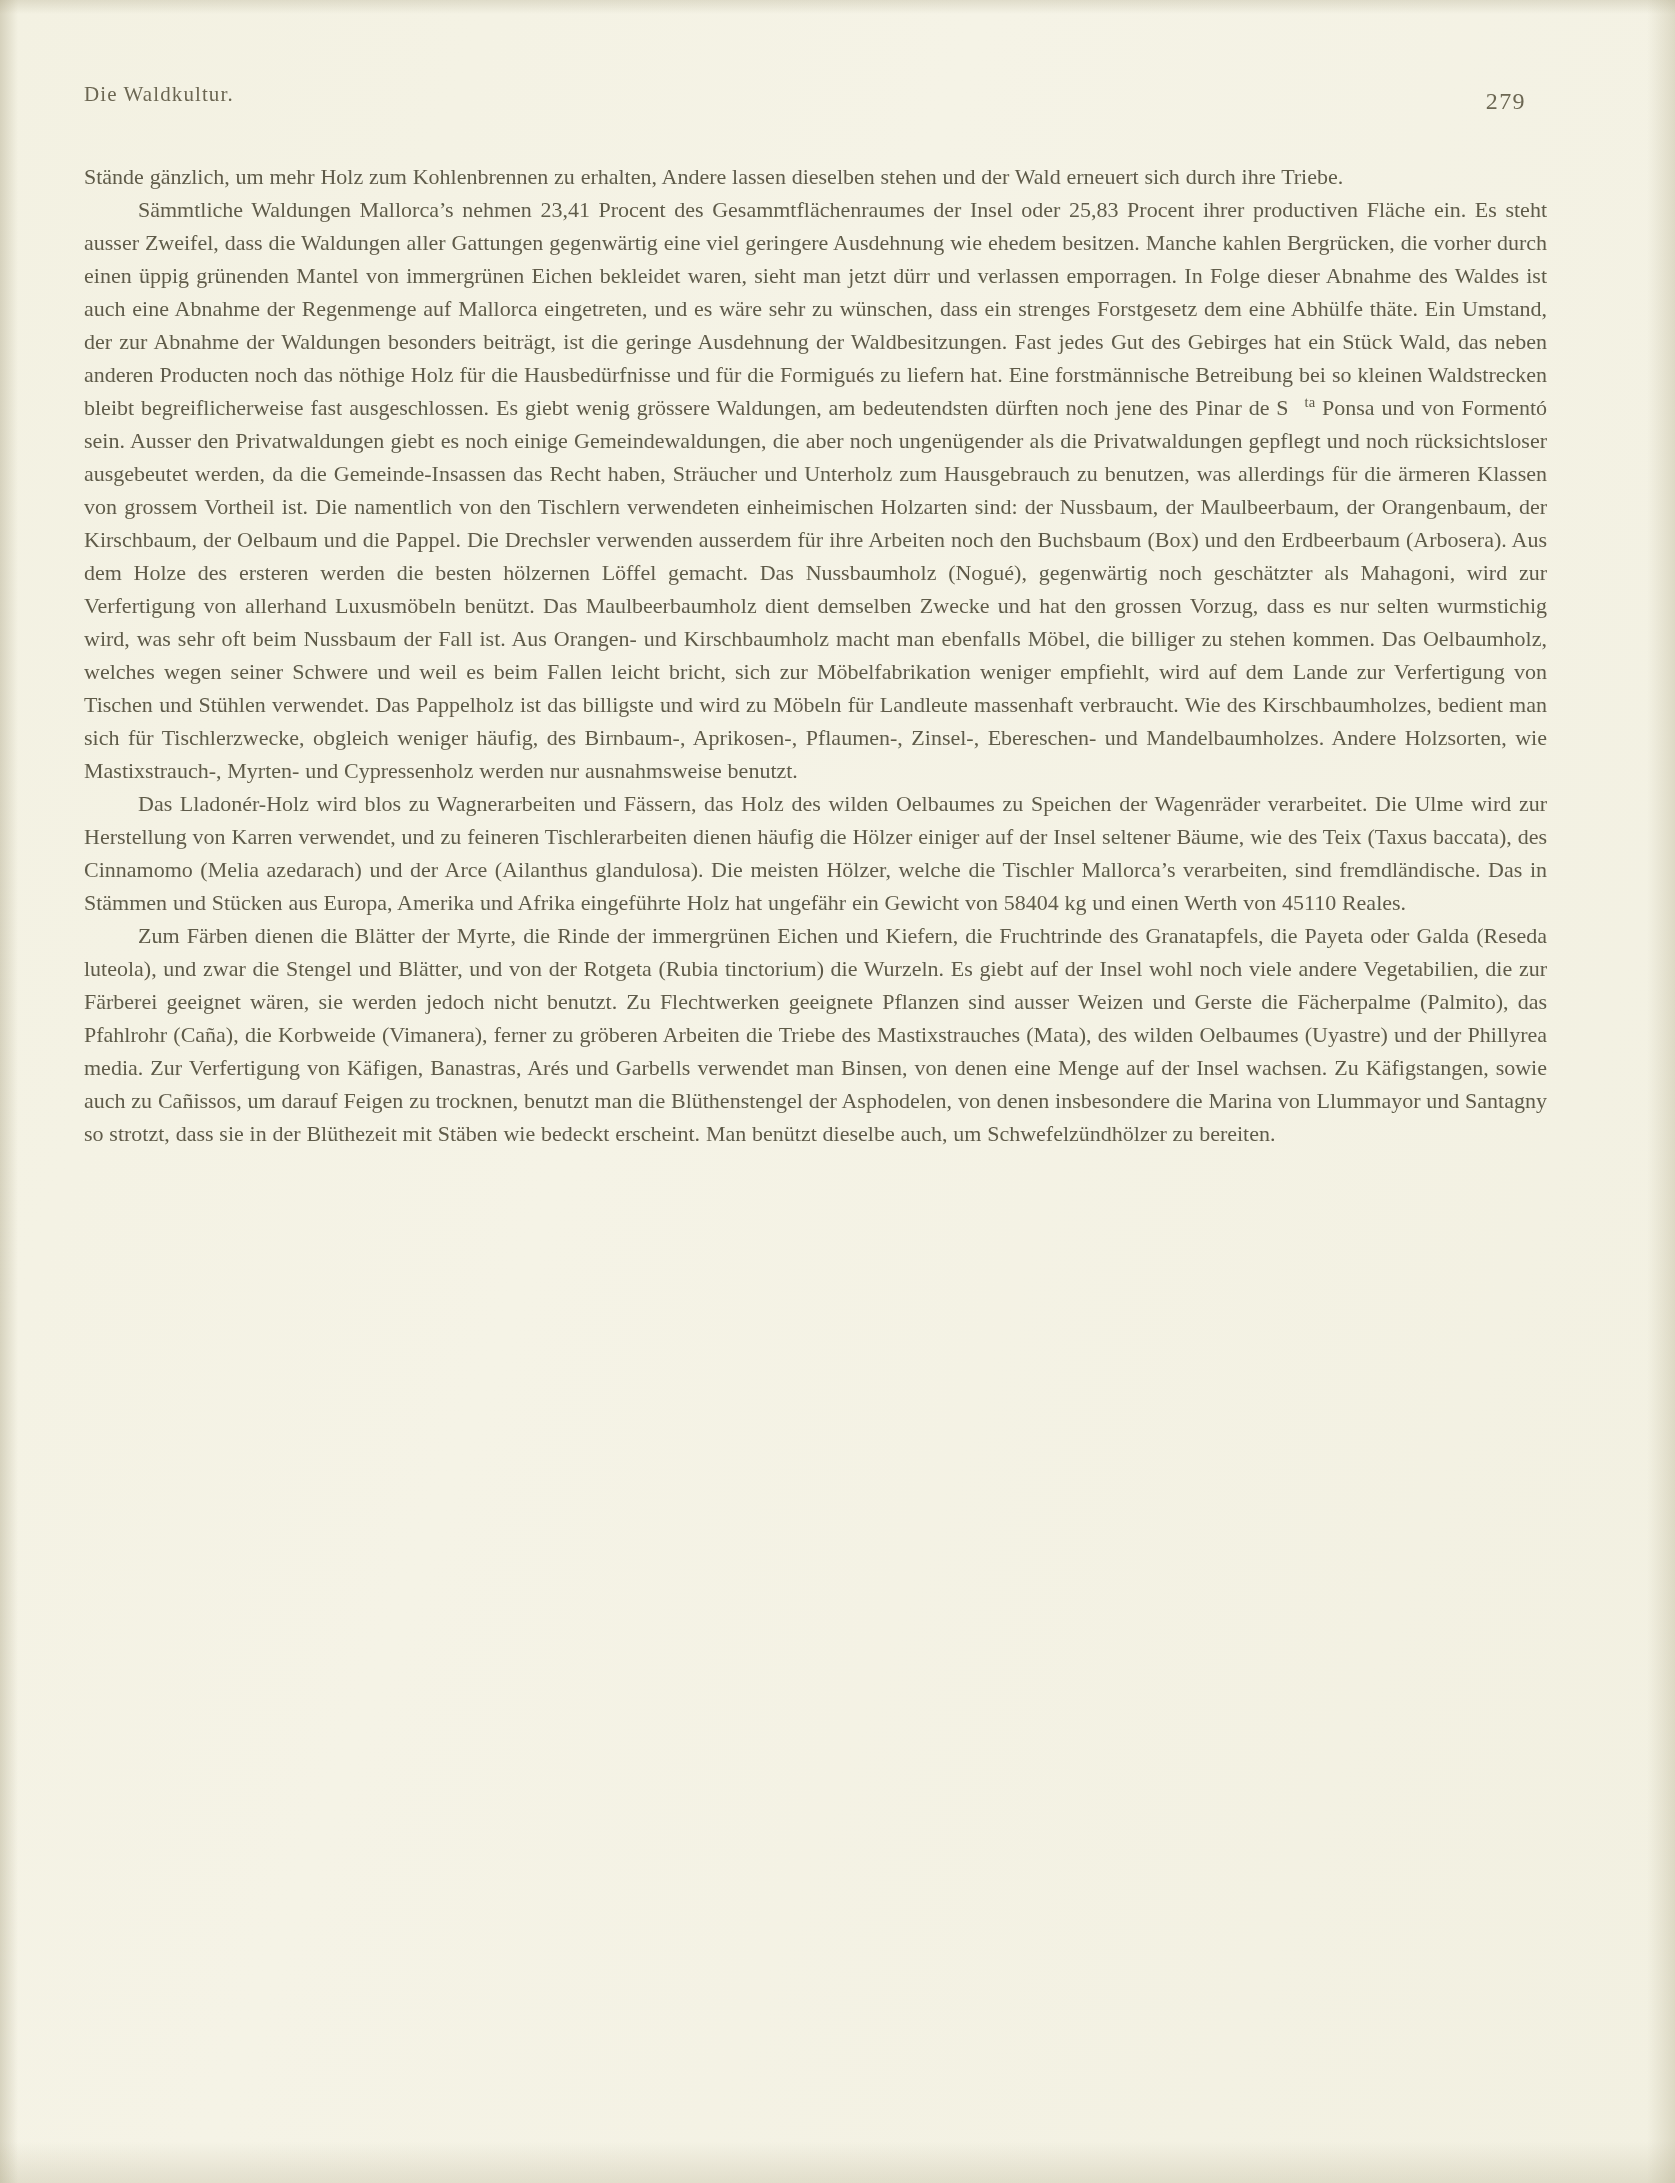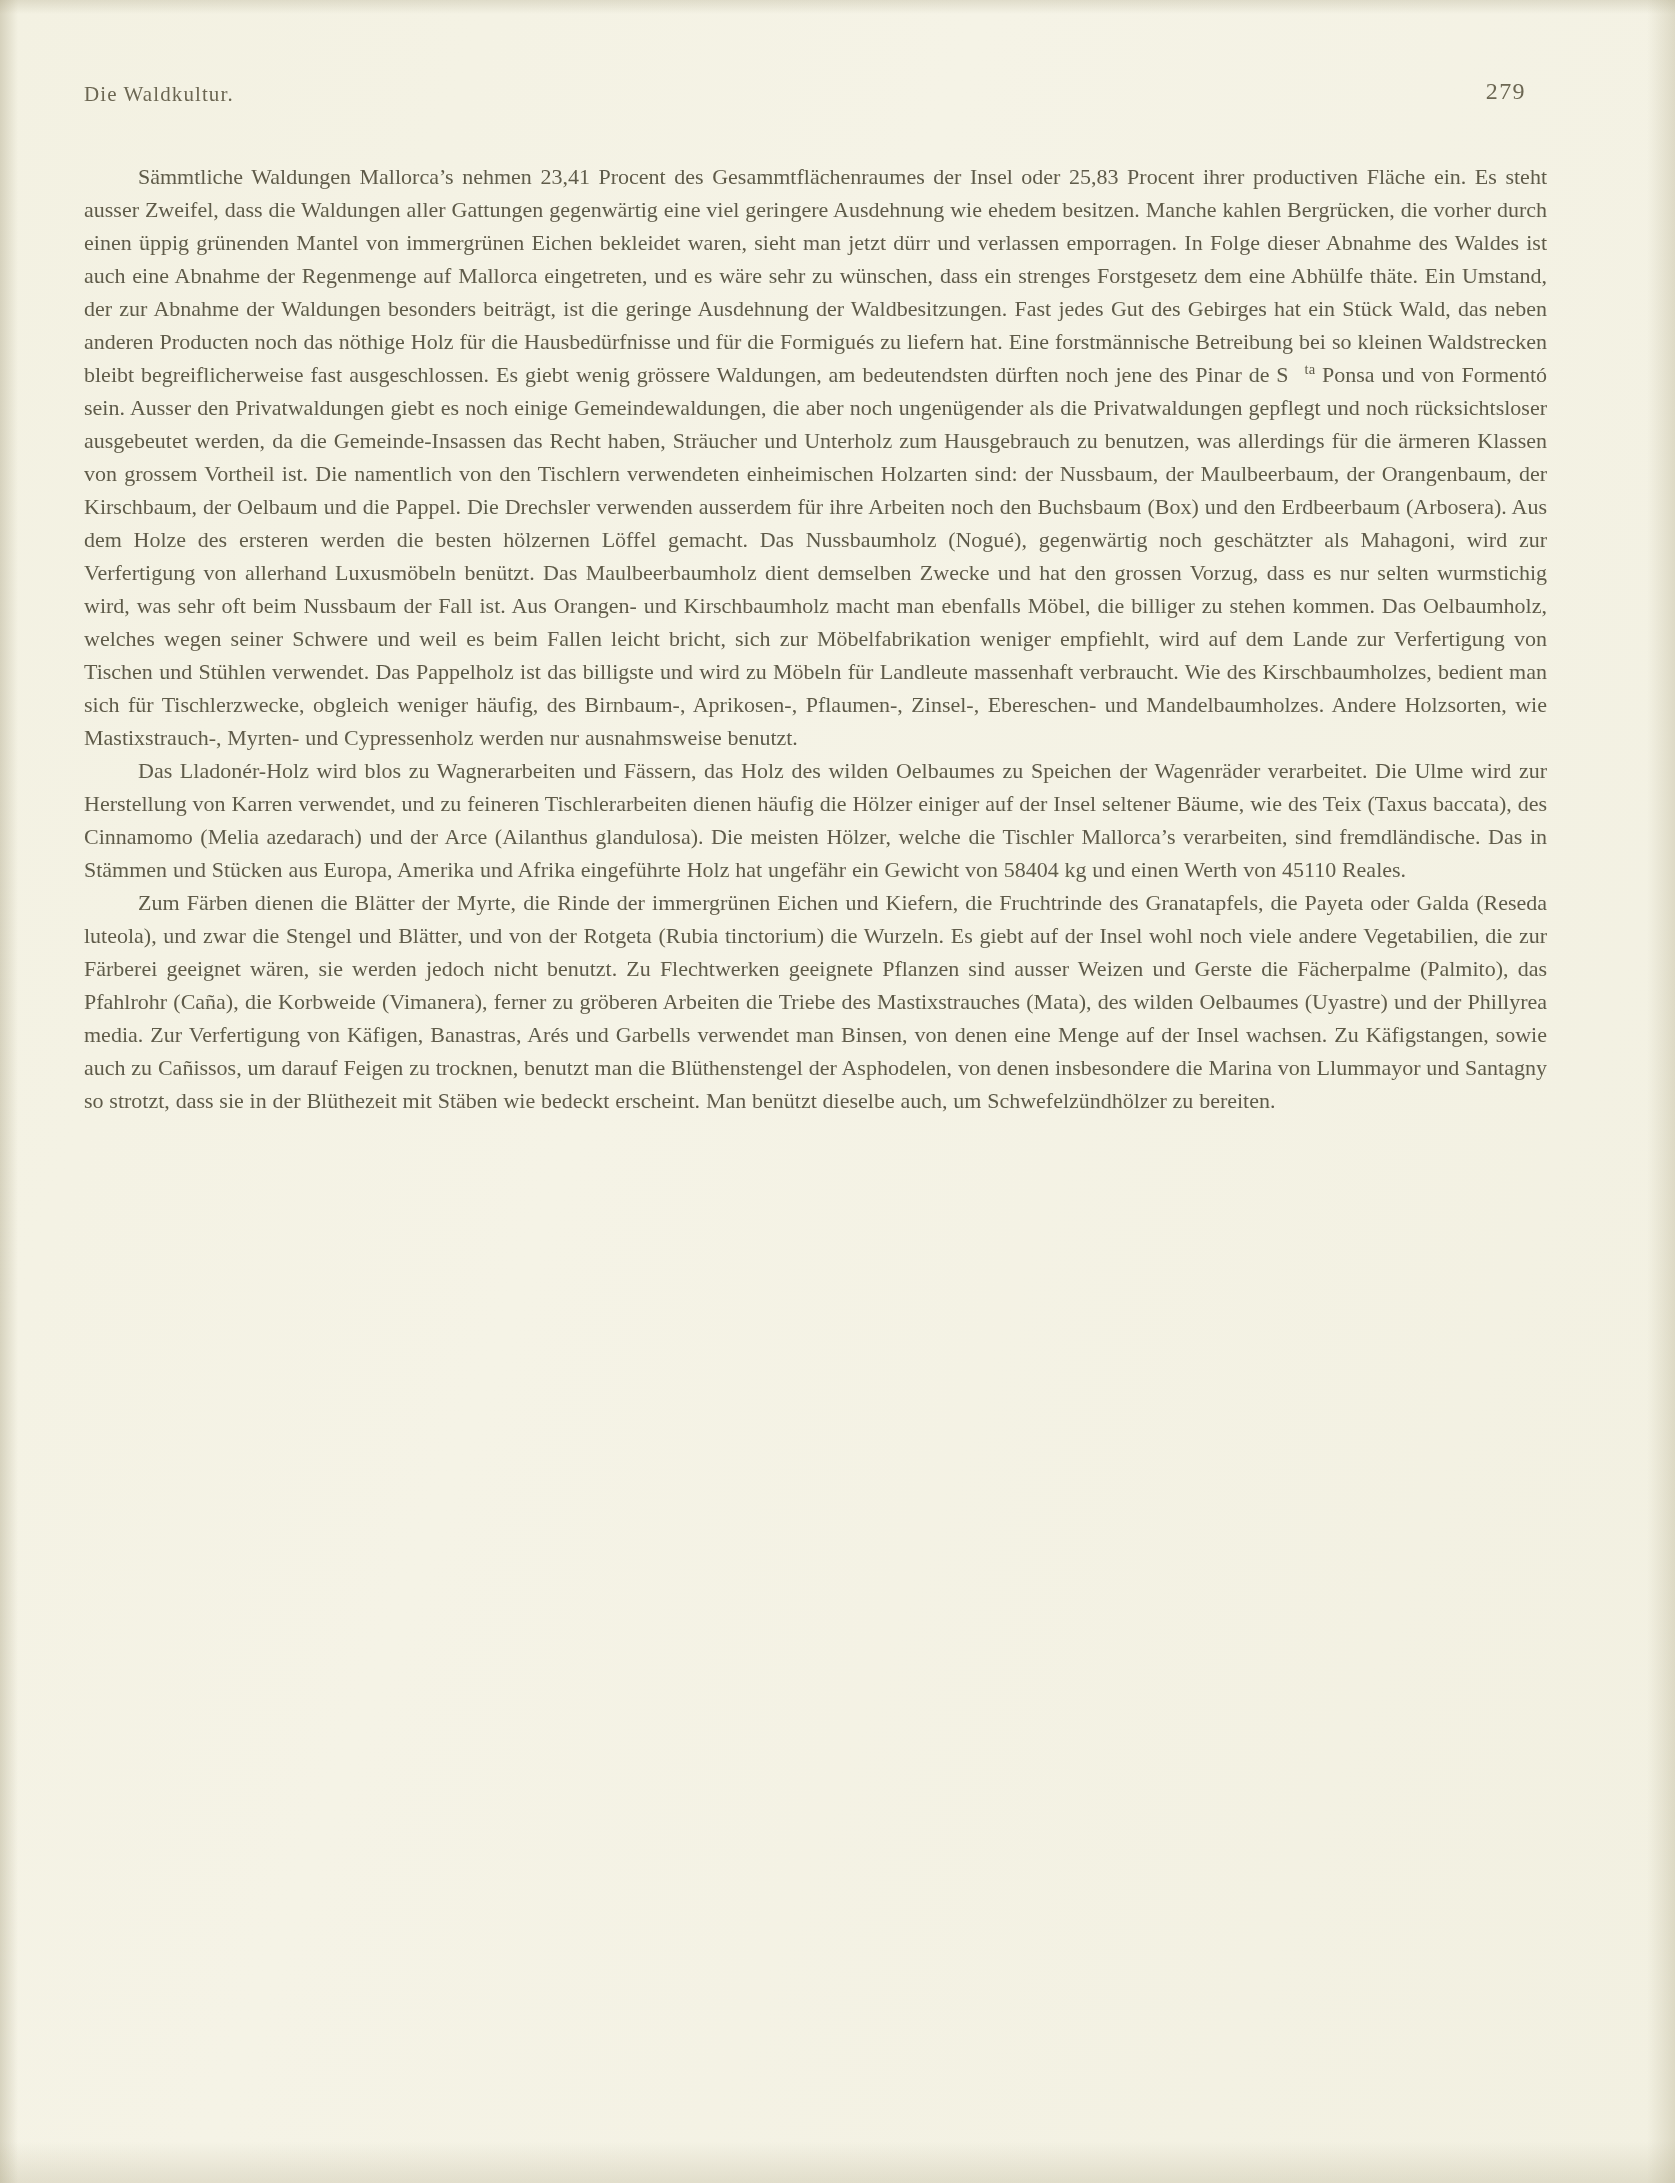--- a/index.html
+++ b/index.html
@@ -43,21 +43,21 @@
     top: 33px;
     text-align: left;
     font-size: 21px;
     letter-spacing: 1.1px;
     color: #6c6753;
     font-family: "Liberation Serif", serif;
   }
   .folio {
     position: absolute;
     right: 21px;
-    top: 29px;
+    top: 39px;
     font-size: 24px;
     letter-spacing: 1.4px;
     color: #6c6753;
   }
   .body-text {
     position: absolute;
     left: 42px;
     top: 111px;
     width: 1463px;
     font-size: 22px;
@@ -118,20 +118,21 @@
 
   <div class="page-inner">
 
     <div class="header">
       <div class="running-title">Die Waldkultur.</div>
       <div class="folio">279</div>
     </div>
 
     <div class="body-text">
 
+      <p style="text-align-last: left;">Stände gänzlich, um mehr Holz zum Kohlenbrennen zu erhalten, Andere lassen dieselben stehen und der Wald erneuert sich durch ihre Triebe.</p>
 
       <p class="indent" style="text-align-last: left;"><span>Sämmtliche Waldungen Mallorca’s nehmen 23,41 Procent des Gesammtflächenraumes der Insel oder 25,83 Procent ihrer productiven Fläche ein. Es steht ausser Zweifel, dass die Waldungen aller Gattungen gegenwärtig eine viel geringere Ausdehnung wie ehedem besitzen. Manche kahlen Bergrücken, die vorher durch einen üppig grünenden Mantel von immergrünen Eichen bekleidet waren, sieht man jetzt dürr und verlassen emporragen. In Folge dieser Abnahme des Waldes ist auch eine Abnahme der Regenmenge auf Mallorca eingetreten, und es wäre sehr zu wünschen, dass ein strenges Forstgesetz dem eine Abhülfe thäte. Ein Umstand, der zur Abnahme der Waldungen besonders beiträgt, ist die geringe Ausdehnung der Waldbesitzungen. Fast jedes Gut des Gebirges hat ein Stück Wald, das neben anderen Producten noch das nöthige Holz für die Hausbedürfnisse und für die Formigués zu liefern hat. Eine forstmännische Betreibung bei so kleinen Waldstrecken bleibt begreiflicherweise fast ausgeschlossen. Es giebt wenig grössere Waldungen, am bedeutendsten dürften noch jene des Pinar de S</span><span class="sup">ta</span><span> Ponsa und von Formentó sein. Ausser den Privatwaldungen giebt es noch einige Gemeindewaldungen, die aber noch ungenügender als die Privatwaldungen gepflegt und noch rücksichtsloser ausgebeutet werden, da die Gemeinde-Insassen das Recht haben, Sträucher und Unterholz zum Hausgebrauch zu benutzen, was allerdings für die ärmeren Klassen von grossem Vortheil ist. Die namentlich von den Tischlern verwendeten einheimischen Holzarten sind: der Nussbaum, der Maulbeerbaum, der Orangenbaum, der Kirschbaum, der Oelbaum und die Pappel. Die Drechsler verwenden ausserdem für ihre Arbeiten noch den Buchsbaum (Box) und den Erdbeerbaum (Arbosera). Aus dem Holze des ersteren werden die besten hölzernen Löffel gemacht. Das Nussbaumholz (Nogué), gegenwärtig noch geschätzter als Mahagoni, wird zur Verfertigung von allerhand Luxusmöbeln benützt. Das Maulbeerbaumholz dient demselben Zwecke und hat den grossen Vorzug, dass es nur selten wurmstichig wird, was sehr oft beim Nussbaum der Fall ist. Aus Orangen- und Kirschbaumholz macht man ebenfalls Möbel, die billiger zu stehen kommen. Das Oelbaumholz, welches wegen seiner Schwere und weil es beim Fallen leicht bricht, sich zur Möbelfabrikation weniger empfiehlt, wird auf dem Lande zur Verfertigung von Tischen und Stühlen verwendet. Das Pappelholz ist das billigste und wird zu Möbeln für Landleute massenhaft verbraucht. Wie des Kirschbaumholzes, bedient man sich für Tischlerzwecke, obgleich weniger häufig, des Birnbaum-, Aprikosen-, Pflaumen-, Zinsel-, Ebereschen- und Mandelbaumholzes. Andere Holzsorten, wie Mastixstrauch-, Myrten- und Cypressenholz werden nur ausnahmsweise benutzt.</span></p>
 
       <p class="indent" style="text-align-last: left;">Das Lladonér-Holz wird blos zu Wagnerarbeiten und Fässern, das Holz des wilden Oelbaumes zu Speichen der Wagenräder verarbeitet. Die Ulme wird zur Herstellung von Karren verwendet, und zu feineren Tischlerarbeiten dienen häufig die Hölzer einiger auf der Insel seltener Bäume, wie des Teix (Taxus baccata), des Cinnamomo (Melia azedarach) und der Arce (Ailanthus glandulosa). Die meisten Hölzer, welche die Tischler Mallorca’s verarbeiten, sind fremdländische. Das in Stämmen und Stücken aus Europa, Amerika und Afrika eingeführte Holz hat ungefähr ein Gewicht von 58404 kg und einen Werth von 45110 Reales.</p>
 
       <p class="indent" style="text-align-last: left;">Zum Färben dienen die Blätter der Myrte, die Rinde der immergrünen Eichen und Kiefern, die Fruchtrinde des Granatapfels, die Payeta oder Galda (Reseda luteola), und zwar die Stengel und Blätter, und von der Rotgeta (Rubia tinctorium) die Wurzeln. Es giebt auf der Insel wohl noch viele andere Vegetabilien, die zur Färberei geeignet wären, sie werden jedoch nicht benutzt. Zu Flechtwerken geeignete Pflanzen sind ausser Weizen und Gerste die Fächerpalme (Palmito), das Pfahlrohr (Caña), die Korbweide (Vimanera), ferner zu gröberen Arbeiten die Triebe des Mastixstrauches (Mata), des wilden Oelbaumes (Uyastre) und der Phillyrea media. Zur Verfertigung von Käfigen, Banastras, Arés und Garbells verwendet man Binsen, von denen eine Menge auf der Insel wachsen. Zu Käfigstangen, sowie auch zu Cañissos, um darauf Feigen zu trocknen, benutzt man die Blüthenstengel der Asphodelen, von denen insbesondere die Marina von Llummayor und Santagny so strotzt, dass sie in der Blüthezeit mit Stäben wie bedeckt erscheint. Man benützt dieselbe auch, um Schwefelzündhölzer zu bereiten.</p>
 
     </div>
   </div>
 </div>

